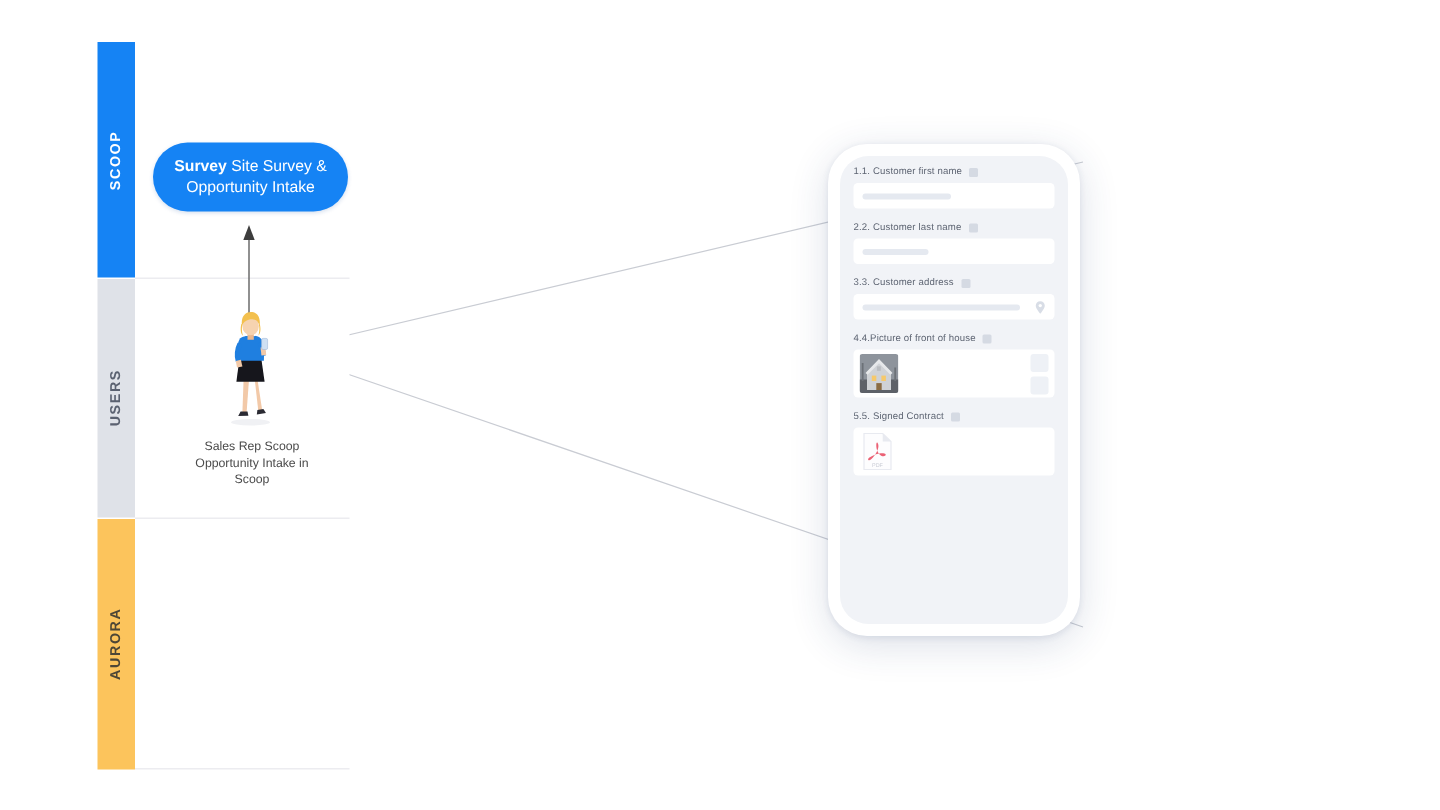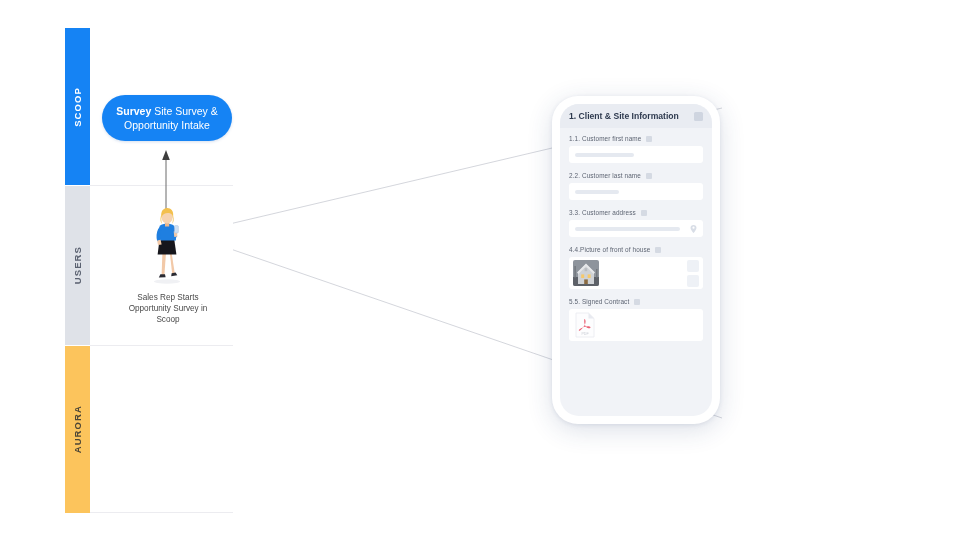--- a/index.html
+++ b/index.html
@@ -223,30 +223,26 @@
 
     <rect x="18" y="15.5" width="4.2" height="5" fill="#eab88f"></rect>
 
     <ellipse cx="20.1" cy="11.3" rx="5.5" ry="6.2" fill="#f6d3b0"></ellipse>
 
     <path d="M14.3 11.4 C13.4 4.4 17.0 2.0 20.3 2.0 C23.8 2.0 27.2 4.6 26.0 11.8 C25.6 9.0 24.3 7.4 22.0 7.0 C19.0 6.5 15.6 7.8 14.3 11.4 Z" fill="#f3c04e"></path>
     <path d="M13.9 10.0 C13.0 13.6 13.6 16.6 14.9 17.8 C14.0 14.2 14.2 12.0 14.6 10.2 Z" fill="#f3c04e"></path>
     <path d="M26.2 10.2 C27.1 13.6 26.6 16.5 25.3 17.7 C26.2 14.2 26.0 12.0 25.6 10.3 Z" fill="#f3c04e"></path>
   </svg>
 
-  <div id="person-caption">Sales Rep Starts Opportunity Survey in Scoop</div>
+  <div id="person-caption">Sales Rep Scoop Opportunity Intake in Scoop</div>
 
   <div id="phone">
     <div id="phone-screen">
 
 
-      <div id="section-header">
-        <div id="section-header-title">1. Client &amp; Site Information</div>
-        <div class="hdr-chk"></div>
-      </div>
 
       <div id="form-scroll">
 
         <div class="field">
           <div class="field-label-row">
             <span class="field-label">1.1. Customer first name</span>
             <span class="field-chk"></span>
           </div>
           <div class="input-box">
             <div class="input-fill" style="width:48%"></div>

